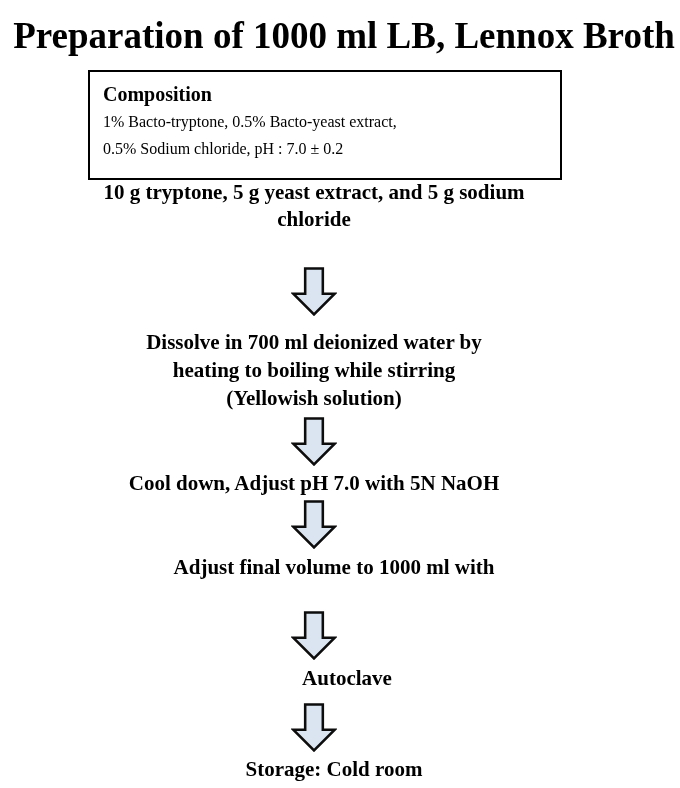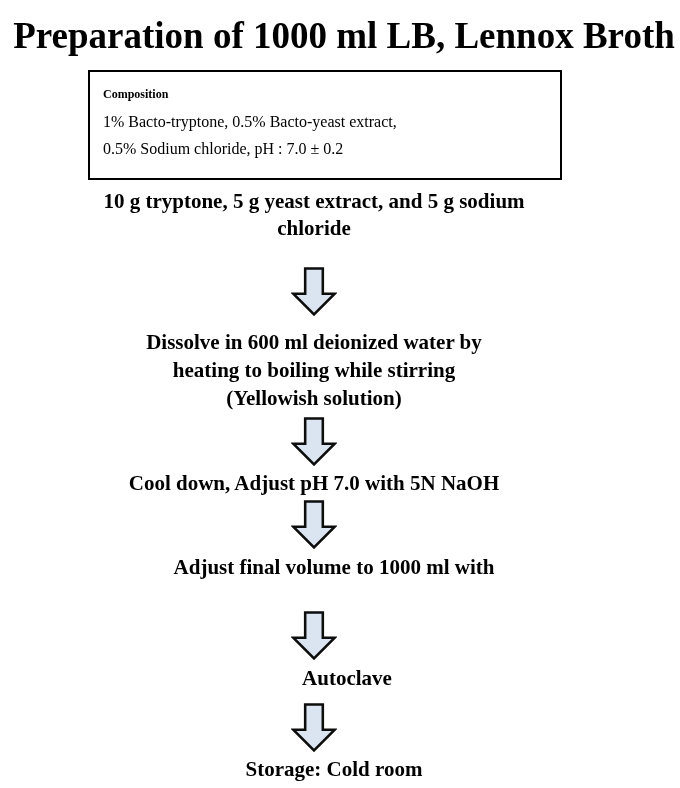--- a/index.html
+++ b/index.html
@@ -33,40 +33,40 @@
     left: 88px;
     top: 70px;
     width: 474px;
     height: 110px;
     box-sizing: border-box;
     border: 2px solid #000000;
     padding: 9px 13px;
     background: var(--background, #ffffff);
   }
   .comp-heading {
-    font-size: 12px;
+    font-size: 20px;
     font-weight: bold;
     line-height: 27px;
   }
   .comp-line {
     font-size: 16px;
     line-height: 27px;
   }
   .flow-step {
     position: absolute;
     left: 0;
     width: 628px;
     text-align: center;
     font-size: 21px;
     font-weight: bold;
   }
   .flow-step .step-line {
     line-height: 28px;
   }
-  .step-1 { top: 188px; }
+  .step-1 { top: 179px; }
   .step-1 .step-line { line-height: 27px; }
   .step-2 { top: 328px; }
   .step-3 { top: 469px; }
   .step-4 { top: 553px; padding-left: 20px; }
   .step-5 { top: 664px; margin-left: 33px; }
   .step-6 { top: 755px; padding-left: 20px; }
   .arrow {
     position: absolute;
     left: 291px;
     width: 46px;
@@ -103,21 +103,21 @@
     <div class="step-line">chloride</div>
   </div>
 
   <div class="arrow arrow-1">
     <svg viewBox="0 0 46 50" aria-hidden="true">
         <path d="M14 1.5 H32 V27.3 H44.2 L23 48.4 L1.8 27.3 H14 Z"></path>
       </svg>
   </div>
 
   <div class="flow-step step-2">
-    <div class="step-line">Dissolve in 600 ml deionized water by</div>
+    <div class="step-line">Dissolve in 700 ml deionized water by</div>
     <div class="step-line">heating to boiling while stirring</div>
     <div class="step-line">(Yellowish solution)</div>
   </div>
 
   <div class="arrow arrow-2">
     <svg viewBox="0 0 46 50" aria-hidden="true">
         <path d="M14 1.5 H32 V27.3 H44.2 L23 48.4 L1.8 27.3 H14 Z"></path>
       </svg>
   </div>
 

